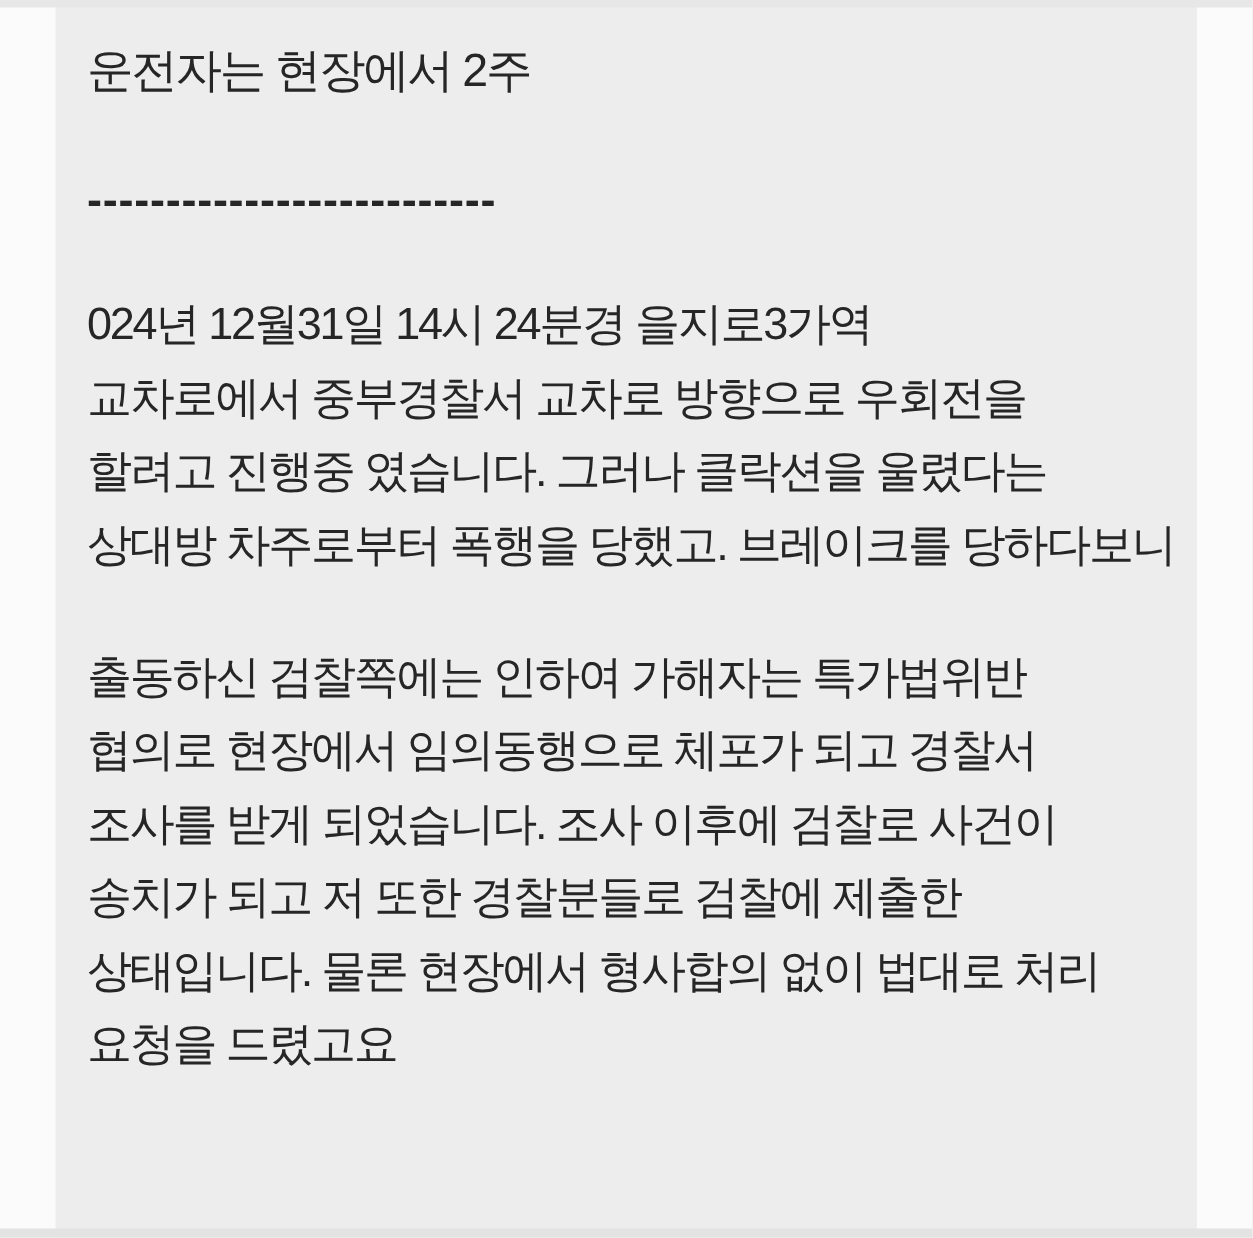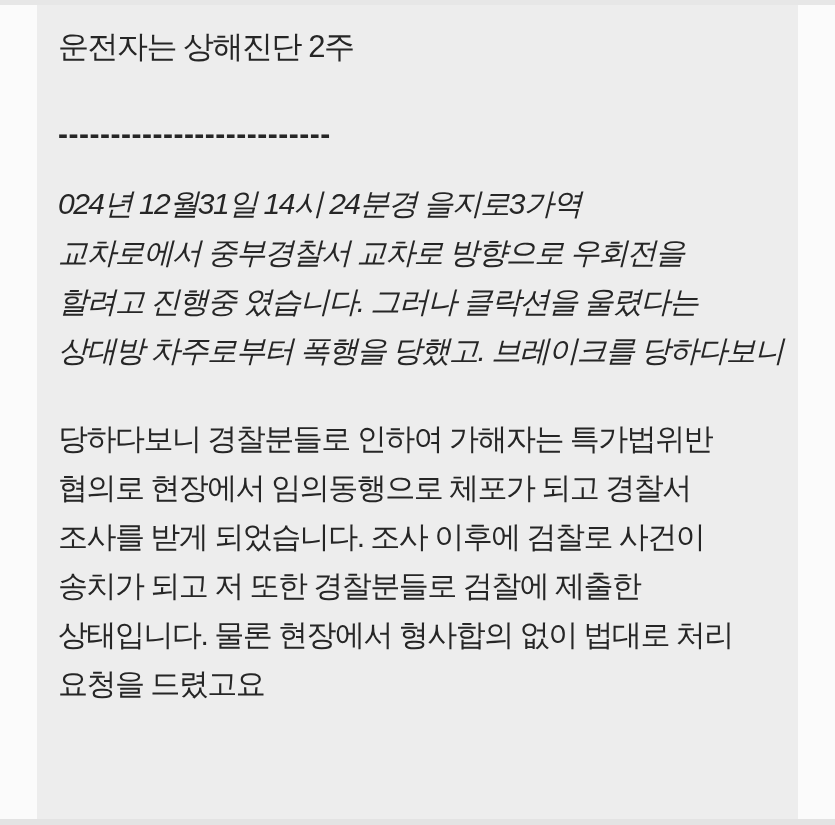--- a/index.html
+++ b/index.html
@@ -51,51 +51,51 @@
   }
   .divider-line {
     margin: 38px 0 0 0;
     font-size: 30px;
     line-height: 49px;
     font-weight: 700;
     letter-spacing: 0.5px;
     white-space: nowrap;
   }
   .paragraph { margin: 0; }
-  .paragraph.p1 { margin-top: 21px; font-style: italic; }
+  .paragraph.p1 { margin-top: 34px; }
   .paragraph.p2 { margin-top: 39px; }
   .text-line {
     font-size: 30px;
     line-height: 49px;
     font-weight: 500;
     letter-spacing: -1.5px;
     white-space: nowrap;
   }
 </style>
 </head>
 <body>
 
 <div class="edge-strip-h top"></div>
 <div class="edge-strip-h bottom"></div>
 <div class="edge-strip-v left"></div>
 <div class="edge-strip-v right"></div>
 
 <div class="content">
-  <div class="title-line">운전자는 상해진단 2주</div>
+  <div class="title-line">운전자는 현장에서 2주</div>
 
   <div class="divider-line">--------------------------</div>
 
   <div class="paragraph p1">
     <div class="text-line">024년 12월31일 14시 24분경 을지로3가역</div>
     <div class="text-line">교차로에서 중부경찰서 교차로 방향으로 우회전을</div>
     <div class="text-line">할려고 진행중 였습니다. 그러나 클락션을 울렸다는</div>
     <div class="text-line">상대방 차주로부터 폭행을 당했고. 브레이크를 당하다보니</div>
   </div>
 
   <div class="paragraph p2">
-    <div class="text-line">당하다보니 경찰분들로 인하여 가해자는 특가법위반</div>
+    <div class="text-line">출동하신 검찰쪽에는 인하여 가해자는 특가법위반</div>
     <div class="text-line">협의로 현장에서 임의동행으로 체포가 되고 경찰서</div>
     <div class="text-line">조사를 받게 되었습니다. 조사 이후에 검찰로 사건이</div>
     <div class="text-line">송치가 되고 저 또한 경찰분들로 검찰에 제출한</div>
     <div class="text-line">상태입니다. 물론 현장에서 형사합의 없이 법대로 처리</div>
     <div class="text-line">요청을 드렸고요</div>
   </div>
 </div>
 
 </body></html>

